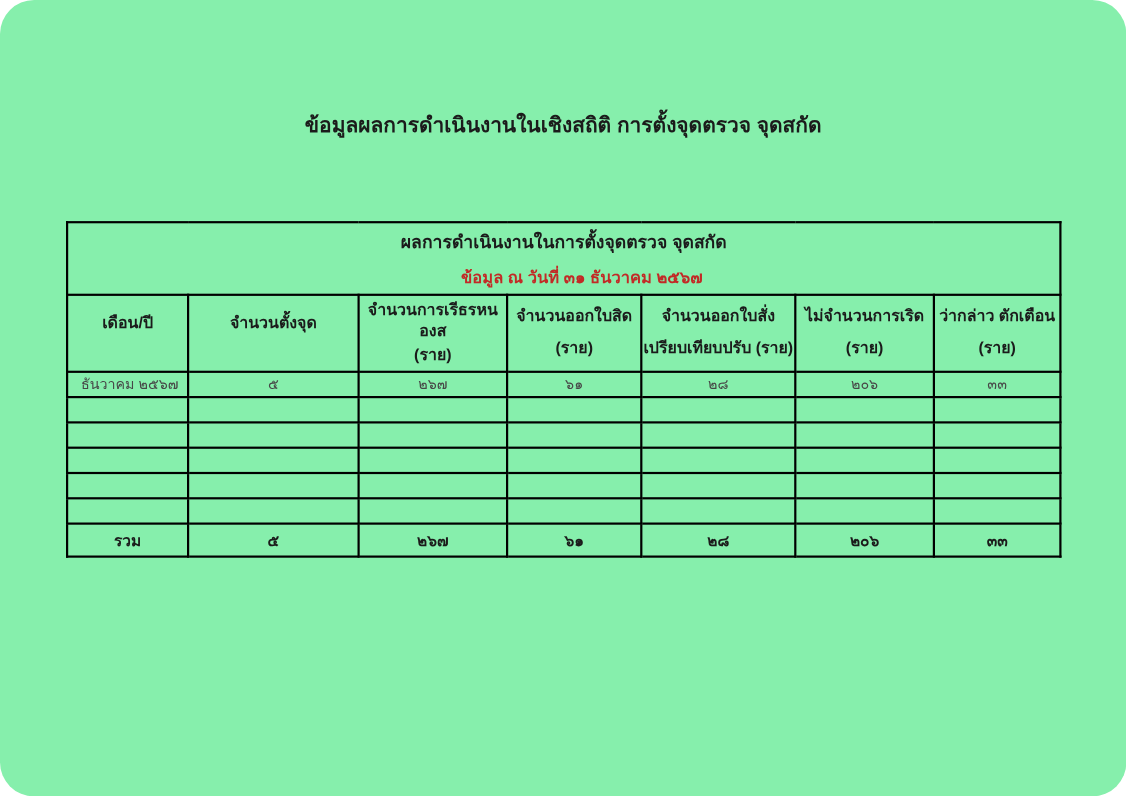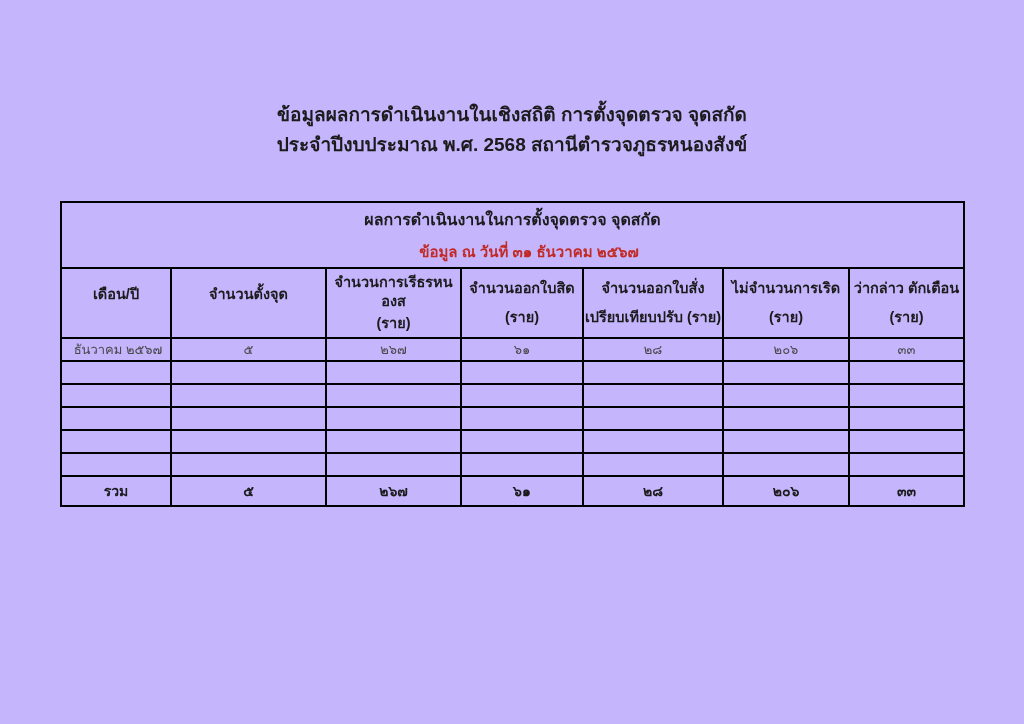--- a/index.html
+++ b/index.html
@@ -8,21 +8,22 @@
     width: 1024px;
     height: 724px;
     position: relative;
     font-family: "Liberation Sans", "DejaVu Sans", sans-serif;
     color: var(--text-black, #1b1b1b);
     overflow: hidden;
   }
   .page {
     position: absolute;
     inset: 0;
-    background: #c4b5fd;
+    background: #86efac;
+    border-radius: 31px;
   }
   .doc-title {
     position: absolute;
     top: 100px;
     left: 0;
     width: 100%;
     text-align: center;
     font-size: 19px;
     font-weight: bold;
     line-height: 30px;
@@ -93,21 +94,20 @@
     color: var(--text-black, #1b1b1b);
   }
 </style>
 </head>
 <body>
 
 <div class="page">
 
   <div class="doc-title">
     <div>ข้อมูลผลการดำเนินงานในเชิงสถิติ การตั้งจุดตรวจ จุดสกัด</div>
-    <div>ประจำปีงบประมาณ พ.ศ. 2568 สถานีตำรวจภูธรหนองสังข์</div>
   </div>
 
   <table class="report-table">
     <colgroup>
       <col style="width:110px">
       <col style="width:155px">
       <col style="width:135px">
       <col style="width:122px">
       <col style="width:140px">
       <col style="width:126px">

